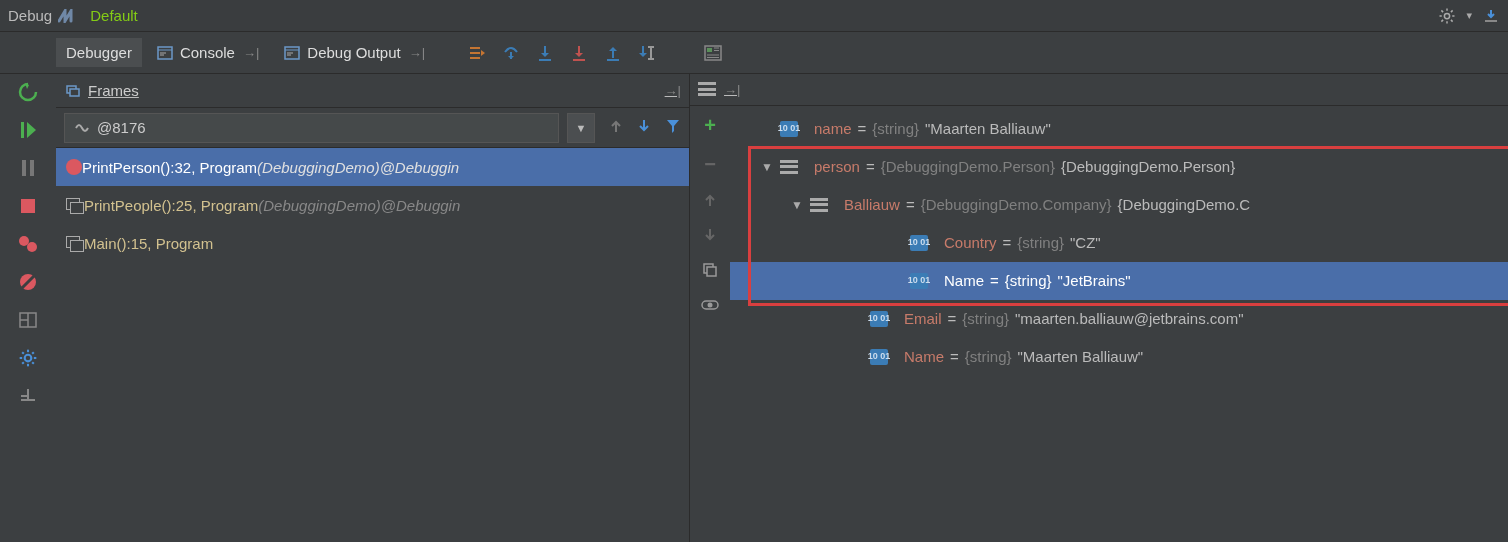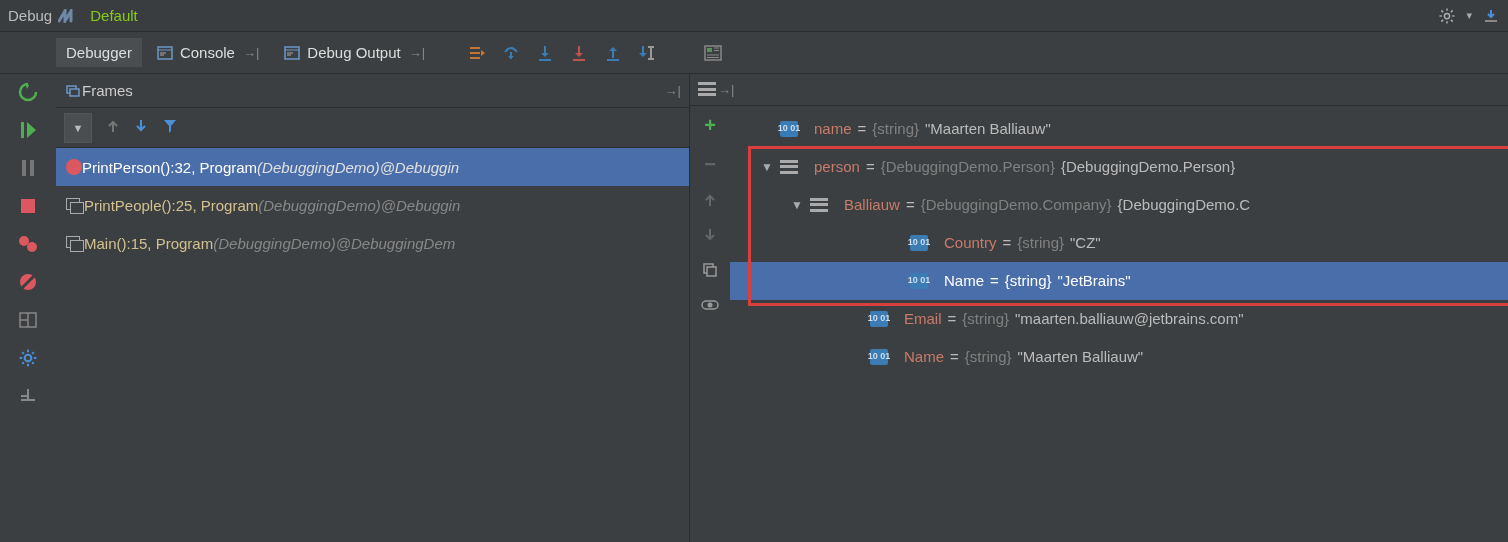--- a/index.html
+++ b/index.html
@@ -69,22 +69,24 @@
     width: 634px;
     border-right: 1px solid #2b2b2b;
     display: flex;
     flex-direction: column;
   }
   .panel-header {
     height: 34px;
     display: flex;
     align-items: center;
     padding: 0 8px;
+    gap: 6px;
     background: #3c3f41;
     border-bottom: 1px solid #2b2b2b;
+    text-decoration: underline;
   }
   .panel-header .title { flex: 1; color: #ccc; }
   .thread-row {
     height: 40px;
     display: flex;
     align-items: center;
     padding: 0 8px;
     gap: 8px;
     border-bottom: 1px solid #2b2b2b;
   }
@@ -355,20 +357,28 @@
       <span class="mini-icon">
           <svg width="16" height="14" viewBox="0 0 16 14">
             <rect x="2" y="2" width="9" height="7" fill="none" stroke="#6b98c7" stroke-width="1.5"></rect>
             <rect x="5" y="5" width="9" height="7" fill="#3c3f41" stroke="#6b98c7" stroke-width="1.5"></rect>
           </svg>
         </span>
       <span class="title">Frames</span>
       <span class="arrow-out">→|</span>
     </div>
     <div class="thread-row">
+      <div class="thread-select">
+        <span class="mini-icon" style="margin-right:6px;">
+            <svg width="16" height="14" viewBox="0 0 16 14">
+              <path d="M2 7 Q5 1 8 7 T14 7" stroke="#aaa" stroke-width="2" fill="none"></path>
+            </svg>
+          </span>
+        <span>@8176</span>
+      </div>
       <div class="chev-btn">
           <span style="color:#bbb;font-size:11px;">▼</span>
         </div>
       <div class="arrows">
         <span><svg width="14" height="16">
               <path d="M7 14 V4 M3 8 l4 -4 l4 4" stroke="#777" stroke-width="2" fill="none"></path>
             </svg></span>
         <span><svg width="14" height="16">
               <path d="M7 2 V12 M3 8 l4 4 l4 -4" stroke="#4a90d9" stroke-width="2" fill="none"></path>
             </svg></span>
@@ -384,21 +394,20 @@
           <span class="fr-grey">(DebuggingDemo)@Debuggin</span>
       </div>
       <div class="frame-item">
         <span class="stack-icon"></span>
         <span class="fr-yellow">PrintPeople():25, Program </span>
           <span class="fr-grey">(DebuggingDemo)@Debuggin</span>
       </div>
       <div class="frame-item">
         <span class="stack-icon"></span>
         <span class="fr-yellow">Main():15, Program </span>
-          <span class="fr-grey">(DebuggingDemo)@DebuggingDem</span>
       </div>
     </div>
   </div>
 
   <div class="vars-panel">
     <div class="panel-header">
       <span class="obj-icon">
           <span></span>
           <span></span>
           <span></span>

